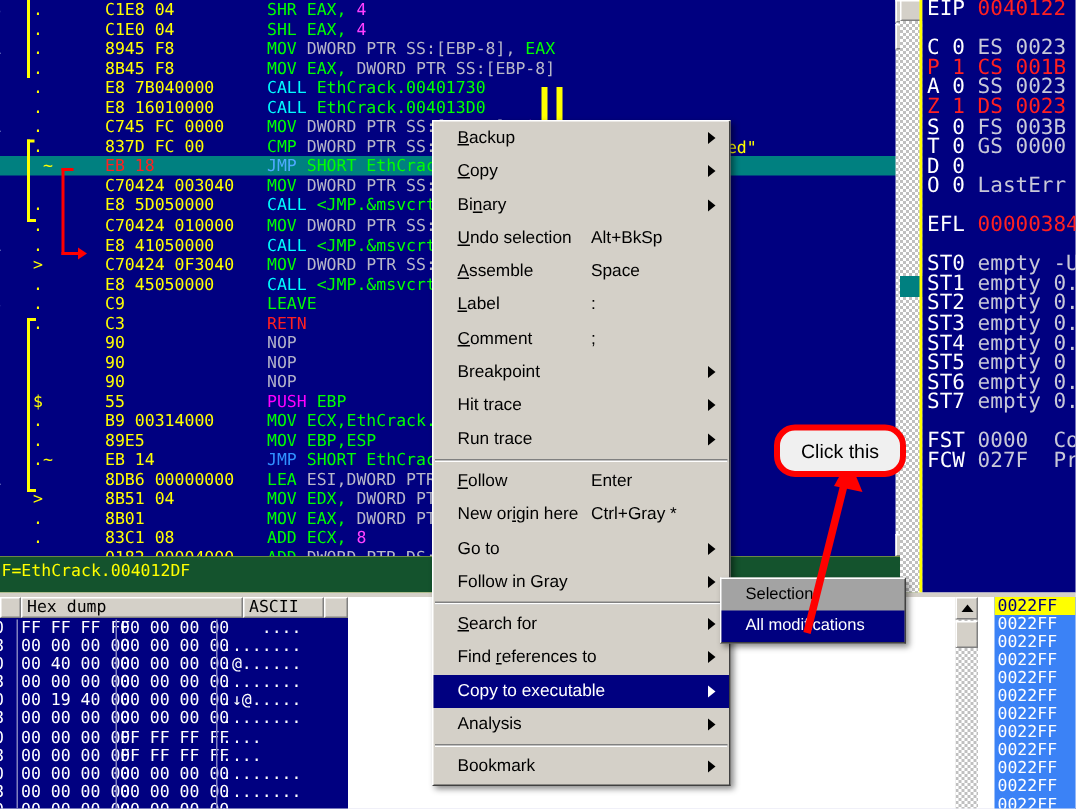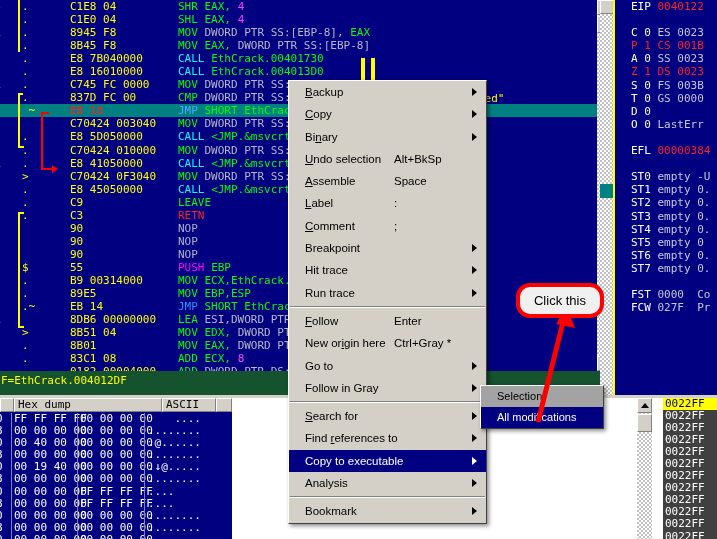--- a/index.html
+++ b/index.html
@@ -41,40 +41,40 @@
   .dsb .thumb{position:absolute;left:0;top:16px;width:15px;height:17px;background:#d4d0c8;border:1px solid #ffffff;border-right-color:#808080;border-bottom-color:#808080;box-sizing:border-box;}
   .tri{position:absolute;width:0;height:0;}
   .tri.up{border-left:4px solid transparent;border-right:4px solid transparent;border-bottom:5px solid #000;left:3px;top:4px;}
   .tri.down{border-left:4px solid transparent;border-right:4px solid transparent;border-top:5px solid #000;left:3px;top:5px;}
 
   
   .yframe{position:absolute;background:#ffff00;}
 
   
   .regs{position:absolute;left:615px;top:0;width:102px;height:395px;background:#000080;overflow:hidden;}
-  .rrow{height:13.1px;line-height:13px;white-space:pre;font-size:11px;font-family:"DejaVu Sans Mono",monospace;color:#c8c8d8;padding-left:16px;}
+  .rrow{height:13.1px;line-height:13px;white-space:pre;font-size:14px;font-family:"DejaVu Sans Mono",monospace;color:#c8c8d8;padding-left:3px;}
   .rv{color:#ff2020;}
   .rw{color:#ffffff;}
   .rg{color:#c8c8d8;}
   .regsb{position:absolute;left:600px;top:0;width:15px;height:395px;
        background:repeating-conic-gradient(#ffffff 0% 25%, #c0c0c0 0% 50%) 0 0/4px 4px;}
 
   
   .dump{position:absolute;left:0;top:398px;width:232px;height:141px;background:#000080;overflow:hidden;}
   .dumphdr{position:absolute;left:0;top:0;width:232px;height:14px;background:#d4d0c8;}
   .hcell{position:absolute;top:0;height:14px;background:#d4d0c8;border:1px solid #ffffff;border-right-color:#808080;border-bottom-color:#808080;box-sizing:border-box;color:#000;font-size:11px;font-family:"DejaVu Sans Mono",monospace;line-height:12px;padding-left:3px;white-space:pre;}
   .hrow{position:relative;height:12.1px;line-height:12px;white-space:pre;font-size:11px;color:#ffffff;font-family:"DejaVu Sans Mono",monospace;}
   .haddr{position:absolute;left:-4px;color:#ffffff;}
   .hb1{position:absolute;left:14px;}
   .hb2{position:absolute;left:80px;}
   .hascii{position:absolute;left:148px;}
   .vsep{position:absolute;background:#8080c0;width:1px;}
 
   
-  .stack{position:absolute;left:663px;top:398px;width:54px;height:141px;background:#404040;overflow:hidden;}
+  .stack{position:absolute;left:663px;top:398px;width:54px;height:141px;background:#3b82f6;overflow:hidden;}
   .srow{height:12.05px;line-height:12px;white-space:pre;font-size:11px;color:#ffffff;font-family:"DejaVu Sans Mono",monospace;padding-left:2px;}
   .srow.hl{background:#ffff00;color:#000080;}
   .ssb{position:absolute;left:637px;top:398px;width:15px;height:141px;
        background:repeating-conic-gradient(#ffffff 0% 25%, #c0c0c0 0% 50%) 0 0/4px 4px;}
   .ssb .arrowbox{position:absolute;left:0;top:0;width:15px;height:15px;background:#d4d0c8;border:1px solid #ffffff;border-right-color:#808080;border-bottom-color:#808080;box-sizing:border-box;}
   .ssb .thumb{position:absolute;left:0;top:16px;width:15px;height:18px;background:#d4d0c8;border:1px solid #ffffff;border-right-color:#808080;border-bottom-color:#808080;box-sizing:border-box;}
 
   
   .fill{position:absolute;background:#000080;}
   .gray{position:absolute;background:#d4d0c8;}

